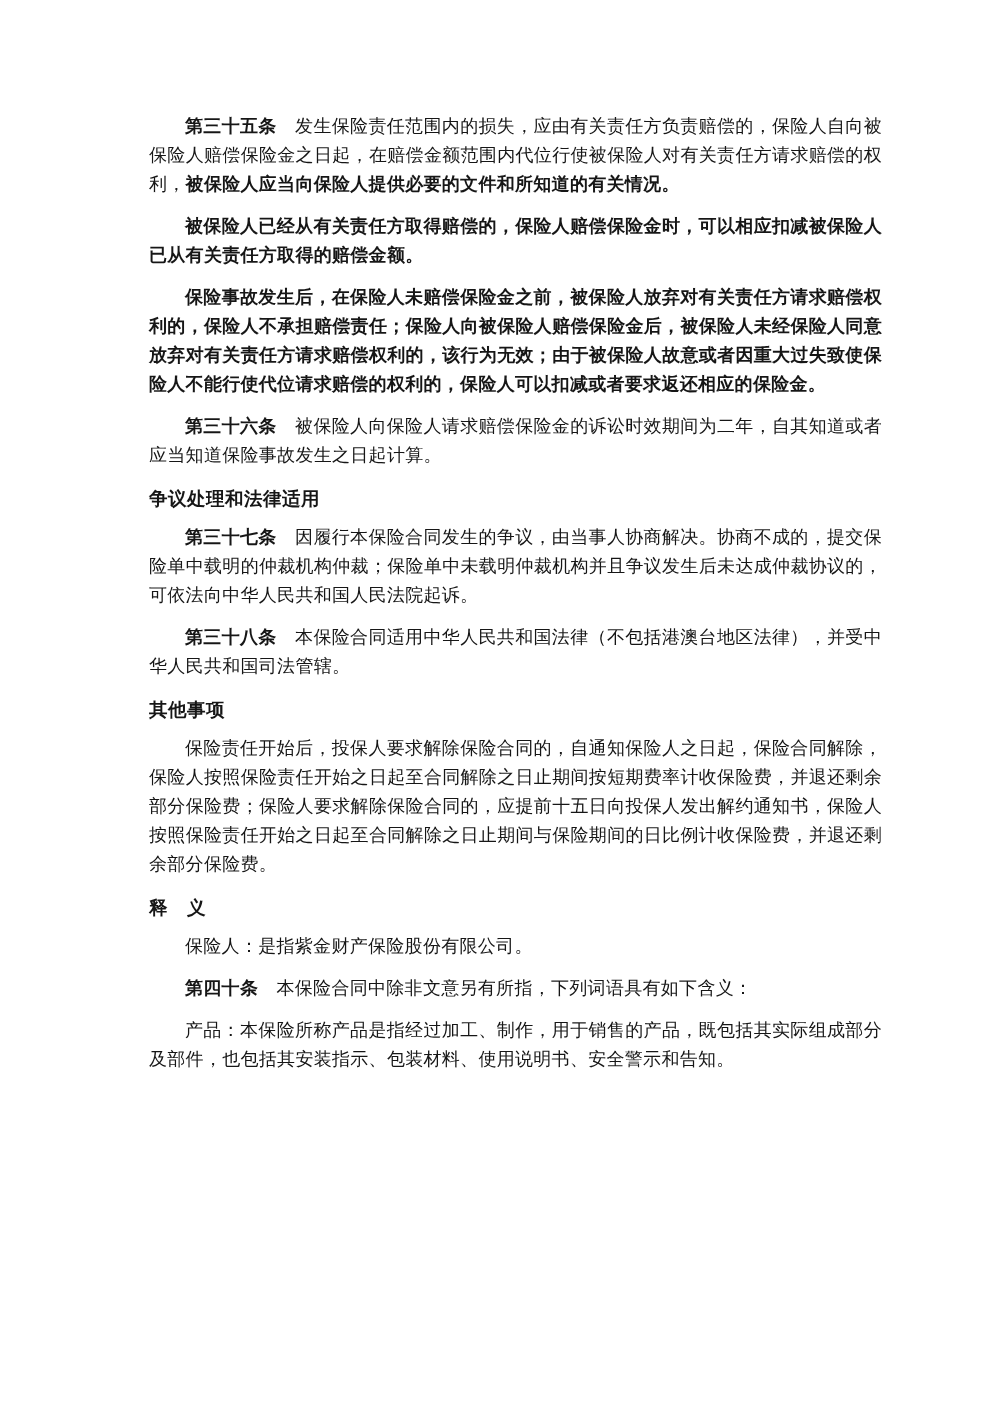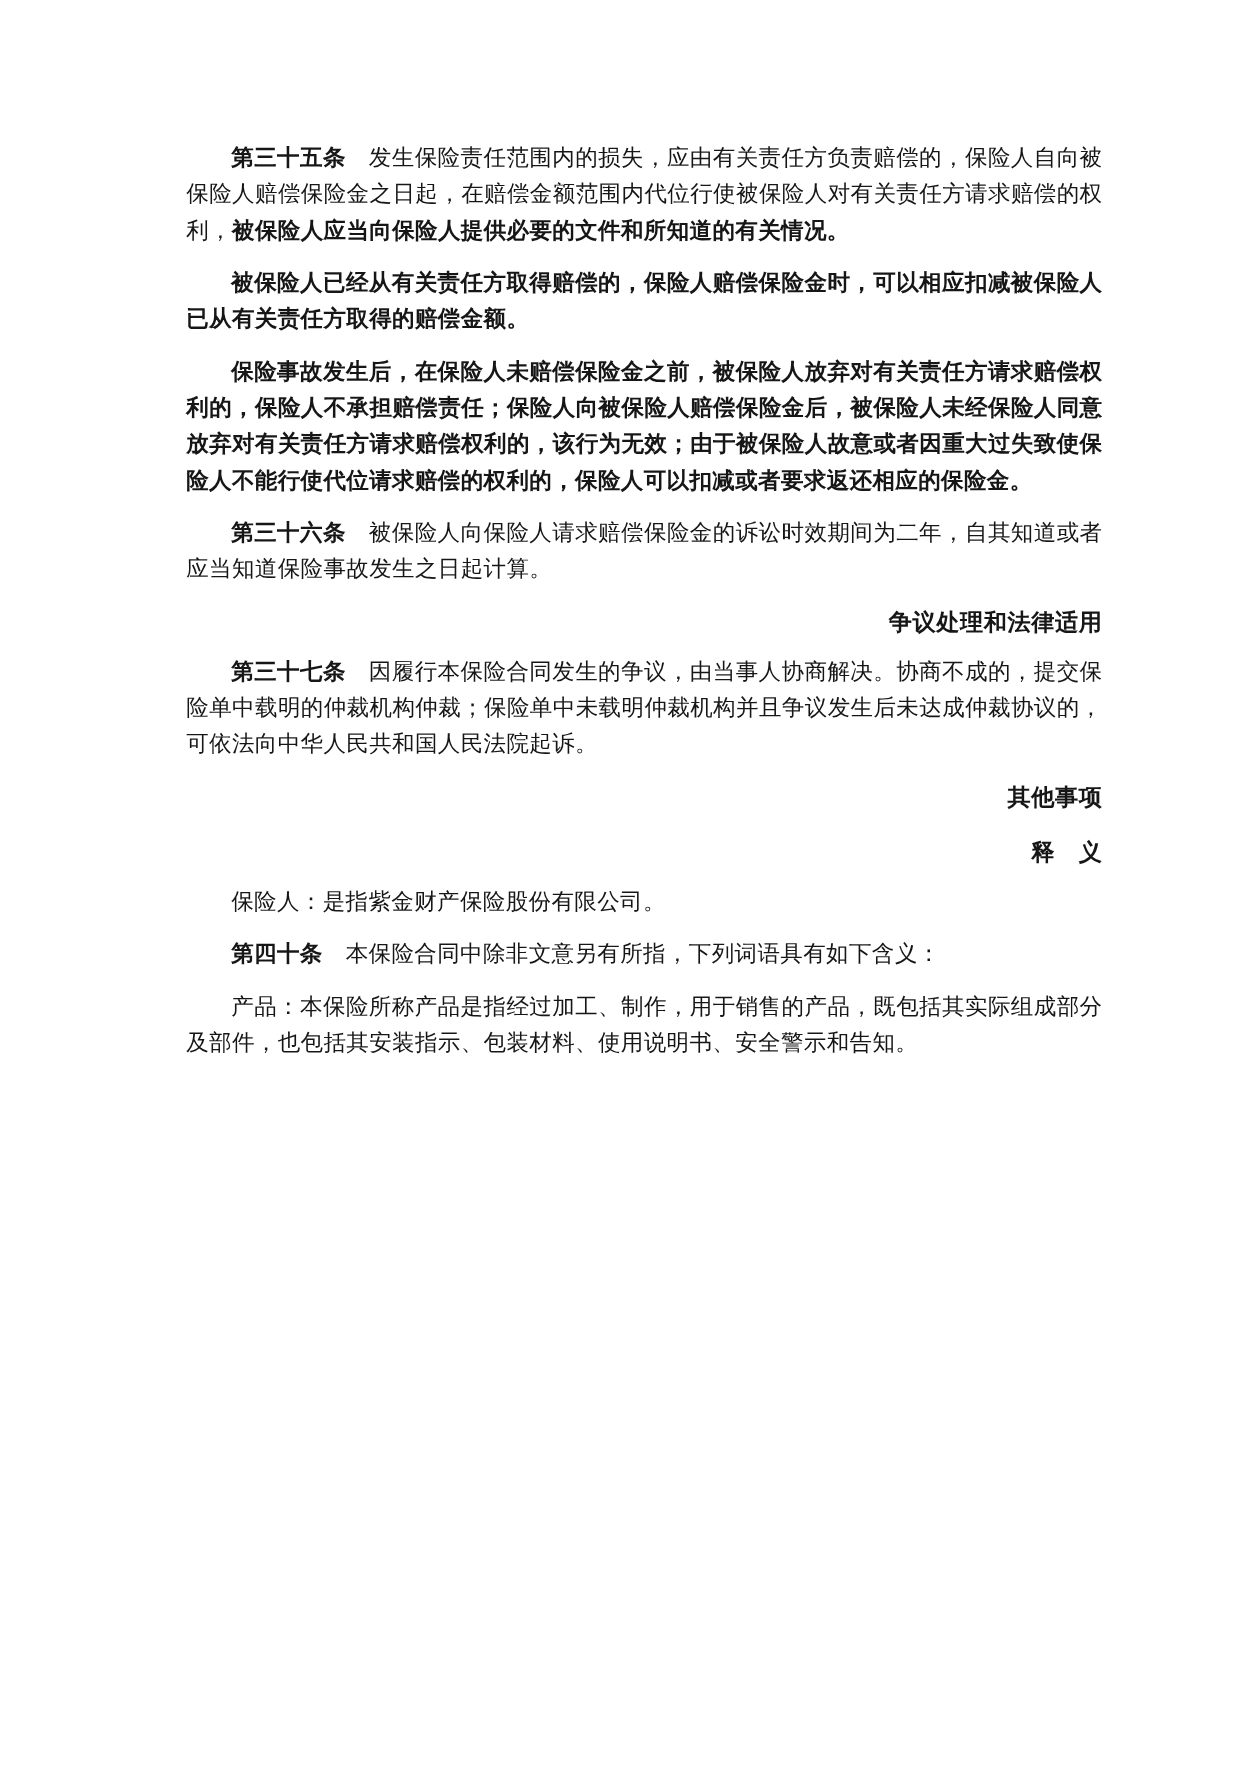--- a/index.html
+++ b/index.html
@@ -25,37 +25,39 @@
     letter-spacing: 0.3px;
     text-align: justify;
     text-indent: 2em;
     word-break: break-all;
   }
   .content h3.heading {
     margin: 15px 0 9px 0;
     font-size: 18.5px;
     line-height: 29px;
     font-weight: 700;
-    text-align: right;
+    text-align: left;
     letter-spacing: 0.5px;
   }
   .content .bold {
     font-weight: 700;
   }
 </style>
 </head>
 <body>
 
 <div class="page">
   <div class="content">
       <p class="paragraph"><span class="bold">第三十五条</span><span>　发生保险责任范围内的损失，应由有关责任方负责赔偿的，保险人自向被保险人赔偿保险金之日起，在赔偿金额范围内代位行使被保险人对有关责任方请求赔偿的权利，</span><span class="bold">被保险人应当向保险人提供必要的文件和所知道的有关情况。</span></p>
       <p class="paragraph"><span class="bold">被保险人已经从有关责任方取得赔偿的，保险人赔偿保险金时，可以相应扣减被保险人已从有关责任方取得的赔偿金额。</span></p>
       <p class="paragraph"><span class="bold">保险事故发生后，在保险人未赔偿保险金之前，被保险人放弃对有关责任方请求赔偿权利的，保险人不承担赔偿责任；保险人向被保险人赔偿保险金后，被保险人未经保险人同意放弃对有关责任方请求赔偿权利的，该行为无效；由于被保险人故意或者因重大过失致使保险人不能行使代位请求赔偿的权利的，保险人可以扣减或者要求返还相应的保险金。</span></p>
       <p class="paragraph"><span class="bold">第三十六条</span><span>　被保险人向保险人请求赔偿保险金的诉讼时效期间为二年，自其知道或者应当知道保险事故发生之日起计算。</span></p>
       <h3 class="heading"><span class="bold">争议处理和法律适用</span></h3>
       <p class="paragraph"><span class="bold">第三十七条</span><span>　因履行本保险合同发生的争议，由当事人协商解决。协商不成的，提交保险单中载明的仲裁机构仲裁；保险单中未载明仲裁机构并且争议发生后未达成仲裁协议的，可依法向中华人民共和国人民法院起诉。</span></p>
+      <p class="paragraph"><span class="bold">第三十八条</span><span>　本保险合同适用中华人民共和国法律（不包括港澳台地区法律），并受中华人民共和国司法管辖。</span></p>
       <h3 class="heading"><span class="bold">其他事项</span></h3>
+      <p class="paragraph"><span>保险责任开始后，投保人要求解除保险合同的，自通知保险人之日起，保险合同解除，保险人按照保险责任开始之日起至合同解除之日止期间按短期费率计收保险费，并退还剩余部分保险费；保险人要求解除保险合同的，应提前十五日向投保人发出解约通知书，保险人按照保险责任开始之日起至合同解除之日止期间与保险期间的日比例计收保险费，并退还剩余部分保险费。</span></p>
       <h3 class="heading"><span class="bold">释　义</span></h3>
       <p class="paragraph"><span>保险人：是指紫金财产保险股份有限公司。</span></p>
       <p class="paragraph"><span class="bold">第四十条</span><span>　本保险合同中除非文意另有所指，下列词语具有如下含义：</span></p>
       <p class="paragraph"><span>产品：本保险所称产品是指经过加工、制作，用于销售的产品，既包括其实际组成部分及部件，也包括其安装指示、包装材料、使用说明书、安全警示和告知。</span></p>
     </div>
 </div>
 
 </body></html>

